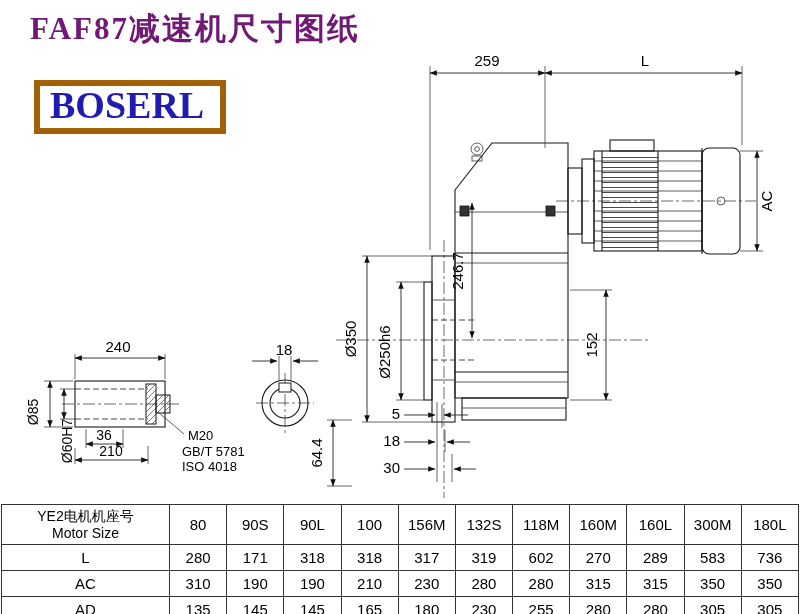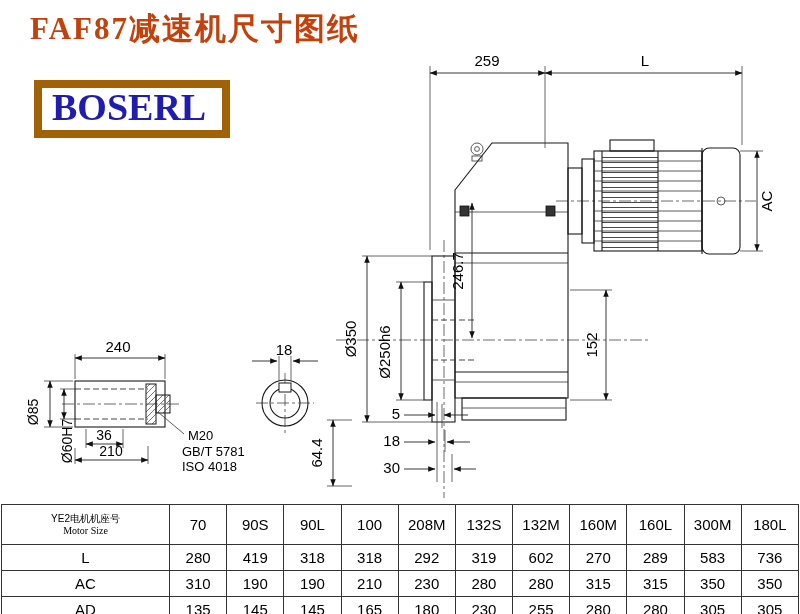--- a/index.html
+++ b/index.html
@@ -3,26 +3,26 @@
 <meta charset="utf-8">
 <style>
   html,body{margin:0;padding:0;}
   body{
     width:800px;height:614px;position:relative;background:#ffffff;
     font-family:"Liberation Sans","DejaVu Sans",sans-serif;overflow:hidden;
   }
   .page-title{
     position:absolute;left:30px;top:8px;
     font-family:"Liberation Serif","DejaVu Serif",serif;
-    font-size:31px;font-weight:bold;letter-spacing:2px;color:#c2410c;
+    font-size:31px;font-weight:bold;letter-spacing:2px;color:#701a75;
     white-space:nowrap;
   }
   .logo-box{
     position:absolute;left:34px;top:80px;
-    border:8px solid #a16207;background:#fff;
+    border:6px solid #a16207;background:#fff;
     padding:0 16px 2px 10px;display:flex;align-items:center;
   }
   .logo-text{
     font-family:"Liberation Serif","DejaVu Serif",serif;
     font-size:38px;font-weight:bold;color:#1f1caf;line-height:1.05;
   }
   svg{position:absolute;left:0;top:0;}
   .ln{stroke:#1a1a1a;stroke-width:1.1;fill:none;}
   .thin{stroke:#333;stroke-width:.8;fill:none;}
   .dim{stroke:#222;stroke-width:.9;fill:none;}
@@ -34,22 +34,22 @@
   text.sm{font-size:13px;}
   table.spec{
     position:absolute;left:1px;top:504px;width:798px;
     border-collapse:collapse;table-layout:fixed;background:#fff;
   }
   table.spec td,table.spec th{
     border:1px solid #333;text-align:center;vertical-align:middle;
     font-size:15px;font-weight:normal;color:#000;padding:1px 0;height:23px;
   }
   table.spec th.first{width:167px;height:37px;line-height:1.15;}
-  .hdr-cn{font-size:10px;}
-  .hdr-en{font-size:10px;font-family:Liberation Serif, serif;}
+  .hdr-cn{font-size:14px;}
+  .hdr-en{font-size:14px;font-family:Liberation Sans, sans-serif;}
 </style>
 </head>
 <body>
 
 <div class="page-title">FAF87减速机尺寸图纸</div>
 
 <div class="logo-box">
   <span class="logo-text">BOSERL</span>
 </div>
 
@@ -230,39 +230,39 @@
   </g>
 </svg>
 
 <table class="spec">
   <tbody>
       <tr>
     <th class="first">
       <div class="hdr-cn">YE2电机机座号</div>
       <div class="hdr-en">Motor Size</div>
     </th>
-    <th>70</th>
+    <th>80</th>
     <th>90S</th>
     <th>90L</th>
     <th>100</th>
-    <th>208M</th>
+    <th>156M</th>
     <th>132S</th>
-    <th>132M</th>
+    <th>118M</th>
     <th>160M</th>
     <th>160L</th>
     <th>300M</th>
     <th>180L</th>
   </tr>
   <tr>
     <td>L</td>
     <td>280</td>
-    <td>419</td>
+    <td>171</td>
     <td>318</td>
     <td>318</td>
-    <td>292</td>
+    <td>317</td>
     <td>319</td>
     <td>602</td>
     <td>270</td>
     <td>289</td>
     <td>583</td>
     <td>736</td>
   </tr>
   <tr>
     <td>AC</td>
     <td>310</td>

